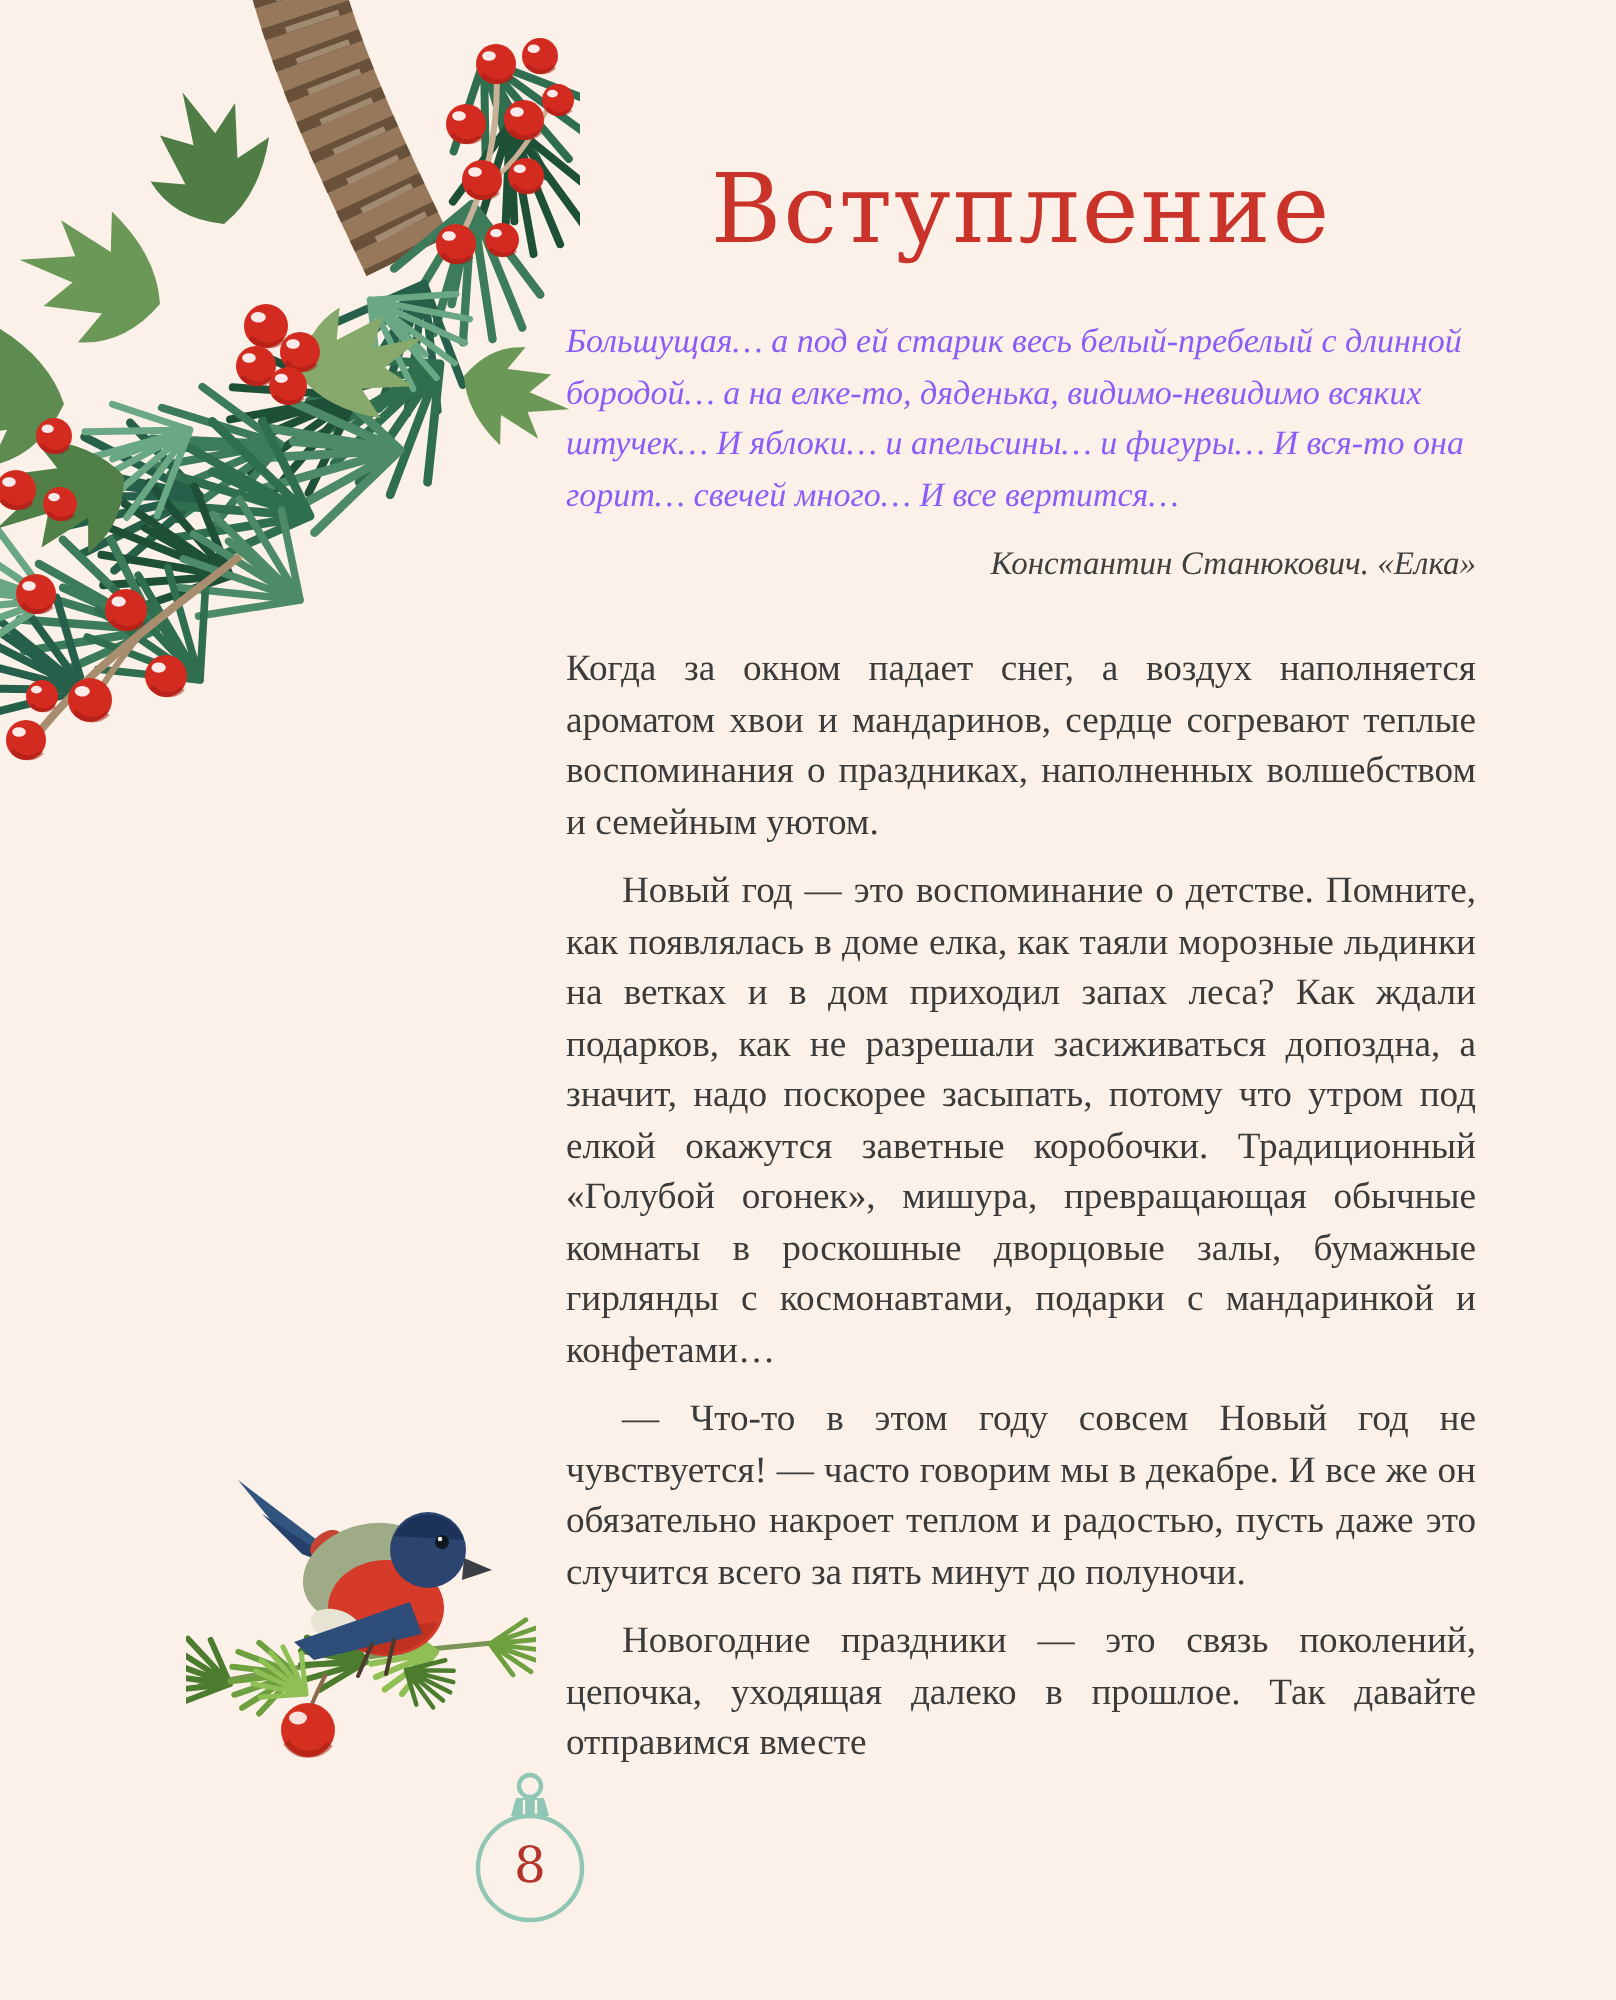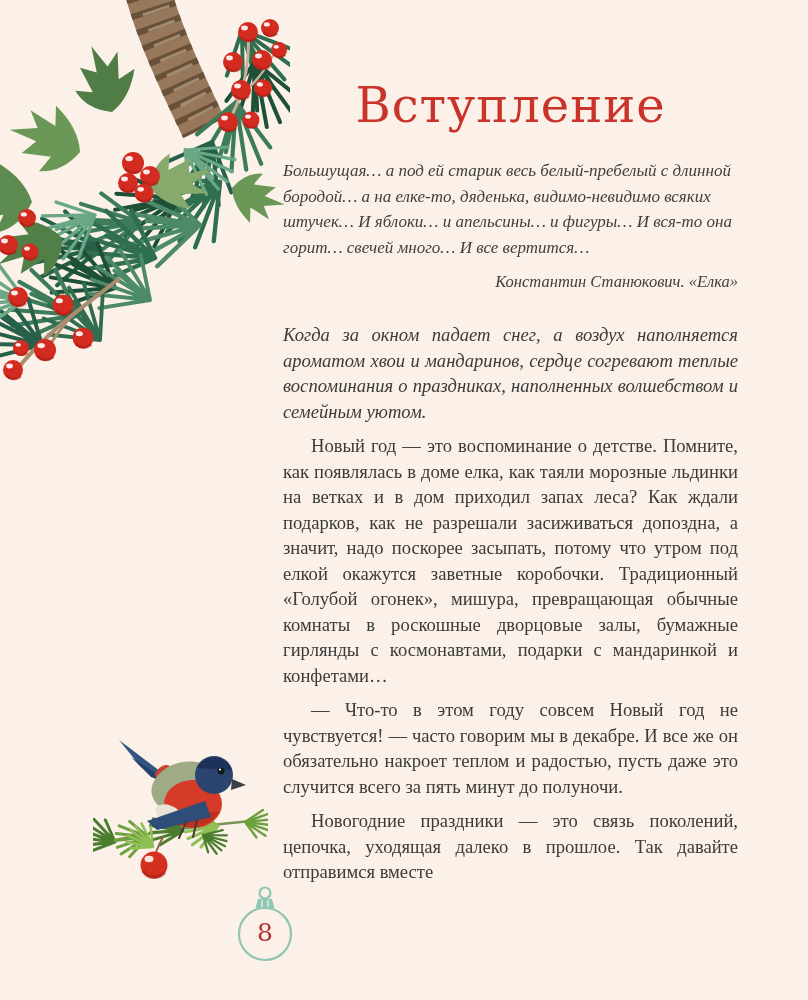--- a/index.html
+++ b/index.html
@@ -19,21 +19,21 @@
     margin:0 0 24px 0;
     font-family:"DejaVu Serif", serif;
     font-weight:400;
     font-size:48px;
     line-height:58px;
     letter-spacing:1px;
     text-align:center;
     color:#C9332A;
   }
   .epigraph{
-    color:#404040;
+    color:#8b5cf6;
     font-style:italic;
     font-size:17px;
     line-height:25.5px;
     text-align:left;
   }
   .attribution{
     color:#404040;
     font-style:italic;
     font-size:16.5px;
     text-align:right;
@@ -41,21 +41,21 @@
   }
   .body-text{
     margin-top:30px;
     color:#3B3B3B;
     font-size:18.6px;
     line-height:25.5px;
     text-align:justify;
     hyphens:auto;
   }
   .body-text p{margin:0 0 9px 0;text-indent:28px;}
-  .body-text p.no-indent{text-indent:0;font-style:italic;}
+  .body-text p.no-indent{text-indent:0;}
   .page-marker{
     position:absolute;left:236px;top:884px;width:58px;height:78px;
   }
   .page-marker svg{position:absolute;left:0;top:0;}
   .page-number{
     position:absolute;left:0;top:34px;width:58px;
     text-align:center;
     font-family:"DejaVu Serif", serif;
     font-size:25px;
     color:#B4342C;

